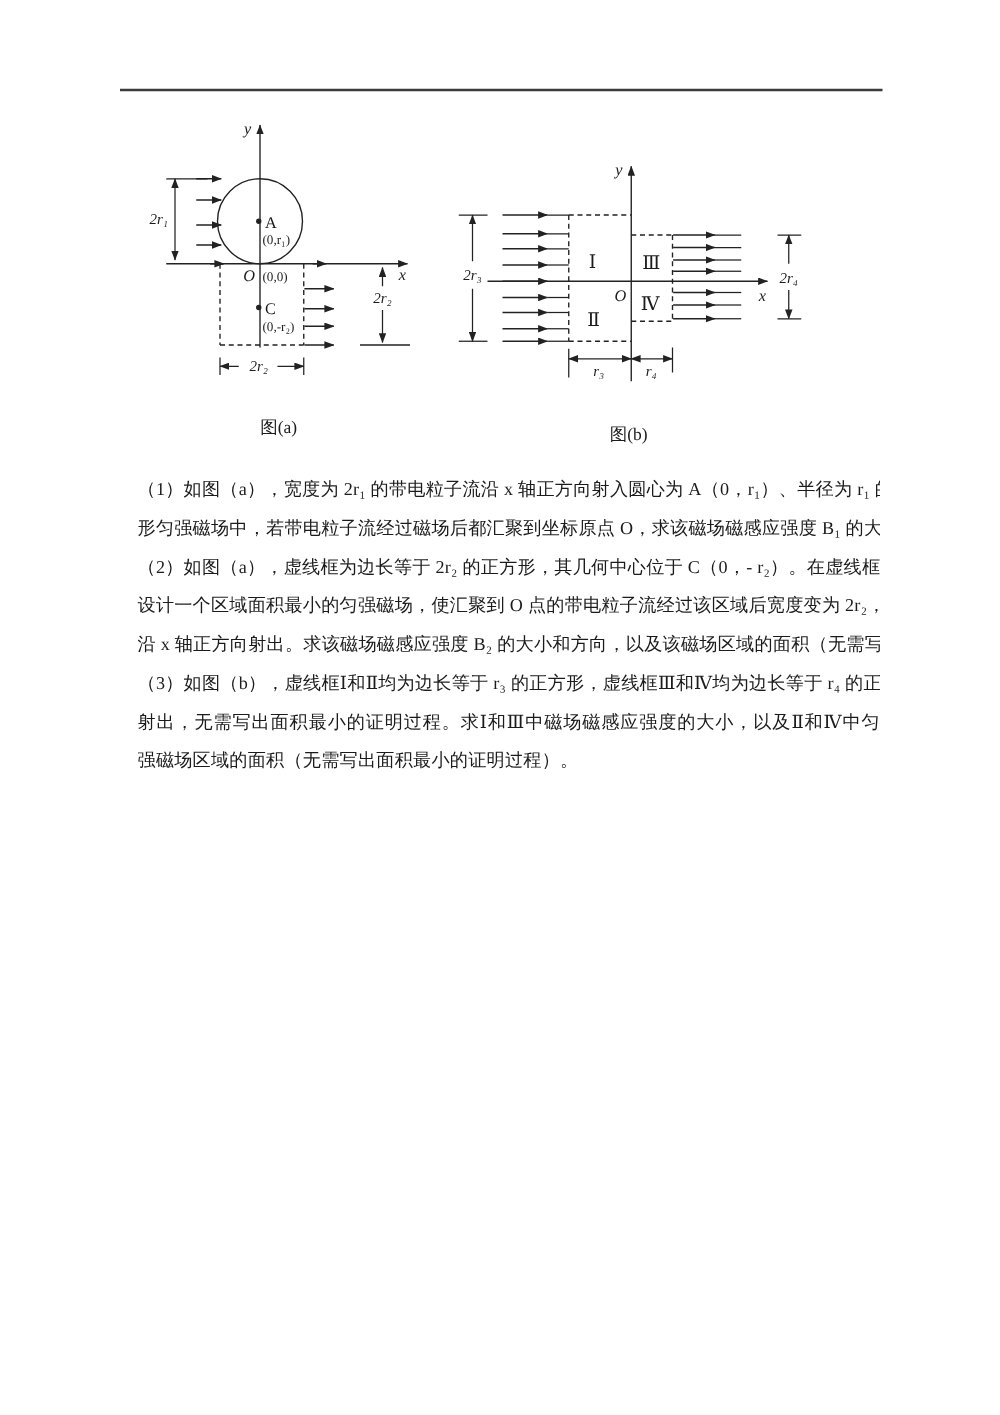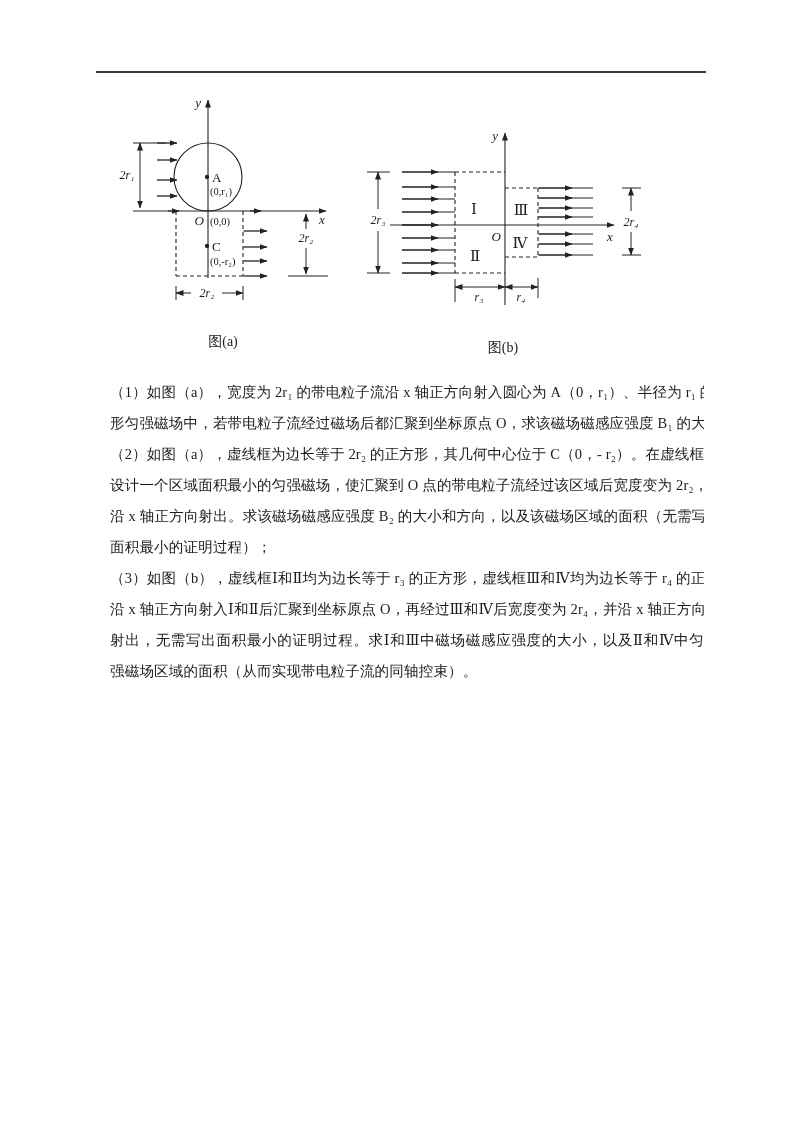--- a/index.html
+++ b/index.html
@@ -200,18 +200,16 @@
   <text class="it lbl" x="161" y="191" text-anchor="middle">r₄</text>
   <text class="cap" x="143" y="242" text-anchor="middle">图(b)</text>
 </svg>
 
 <div class="text-block">
   <div class="tline">（1）如图（a），宽度为 2r₁ 的带电粒子流沿 x 轴正方向射入圆心为 A（0，r₁）、半径为 r₁ 的圆</div>
   <div class="tline">形匀强磁场中，若带电粒子流经过磁场后都汇聚到坐标原点 O，求该磁场磁感应强度 B₁ 的大小；</div>
   <div class="tline">（2）如图（a），虚线框为边长等于 2r₂ 的正方形，其几何中心位于 C（0，- r₂）。在虚线框内</div>
   <div class="tline">设计一个区域面积最小的匀强磁场，使汇聚到 O 点的带电粒子流经过该区域后宽度变为 2r₂，并</div>
   <div class="tline">沿 x 轴正方向射出。求该磁场磁感应强度 B₂ 的大小和方向，以及该磁场区域的面积（无需写出</div>
-  <div class="tline end">面积最小的证明过程）；</div>
   <div class="tline">（3）如图（b），虚线框Ⅰ和Ⅱ均为边长等于 r₃ 的正方形，虚线框Ⅲ和Ⅳ均为边长等于 r₄ 的正</div>
-  <div class="tline">沿 x 轴正方向射入Ⅰ和Ⅱ后汇聚到坐标原点 O，再经过Ⅲ和Ⅳ后宽度变为 2r₄，并沿 x 轴正方向</div>
   <div class="tline">射出，无需写出面积最小的证明过程。求Ⅰ和Ⅲ中磁场磁感应强度的大小，以及Ⅱ和Ⅳ中匀</div>
-  <div class="tline end">强磁场区域的面积（从而实现带电粒子流的同轴控束）。</div>
+  <div class="tline end">强磁场区域的面积（无需写出面积最小的证明过程）。</div>
 </div>
 
 </body></html>

